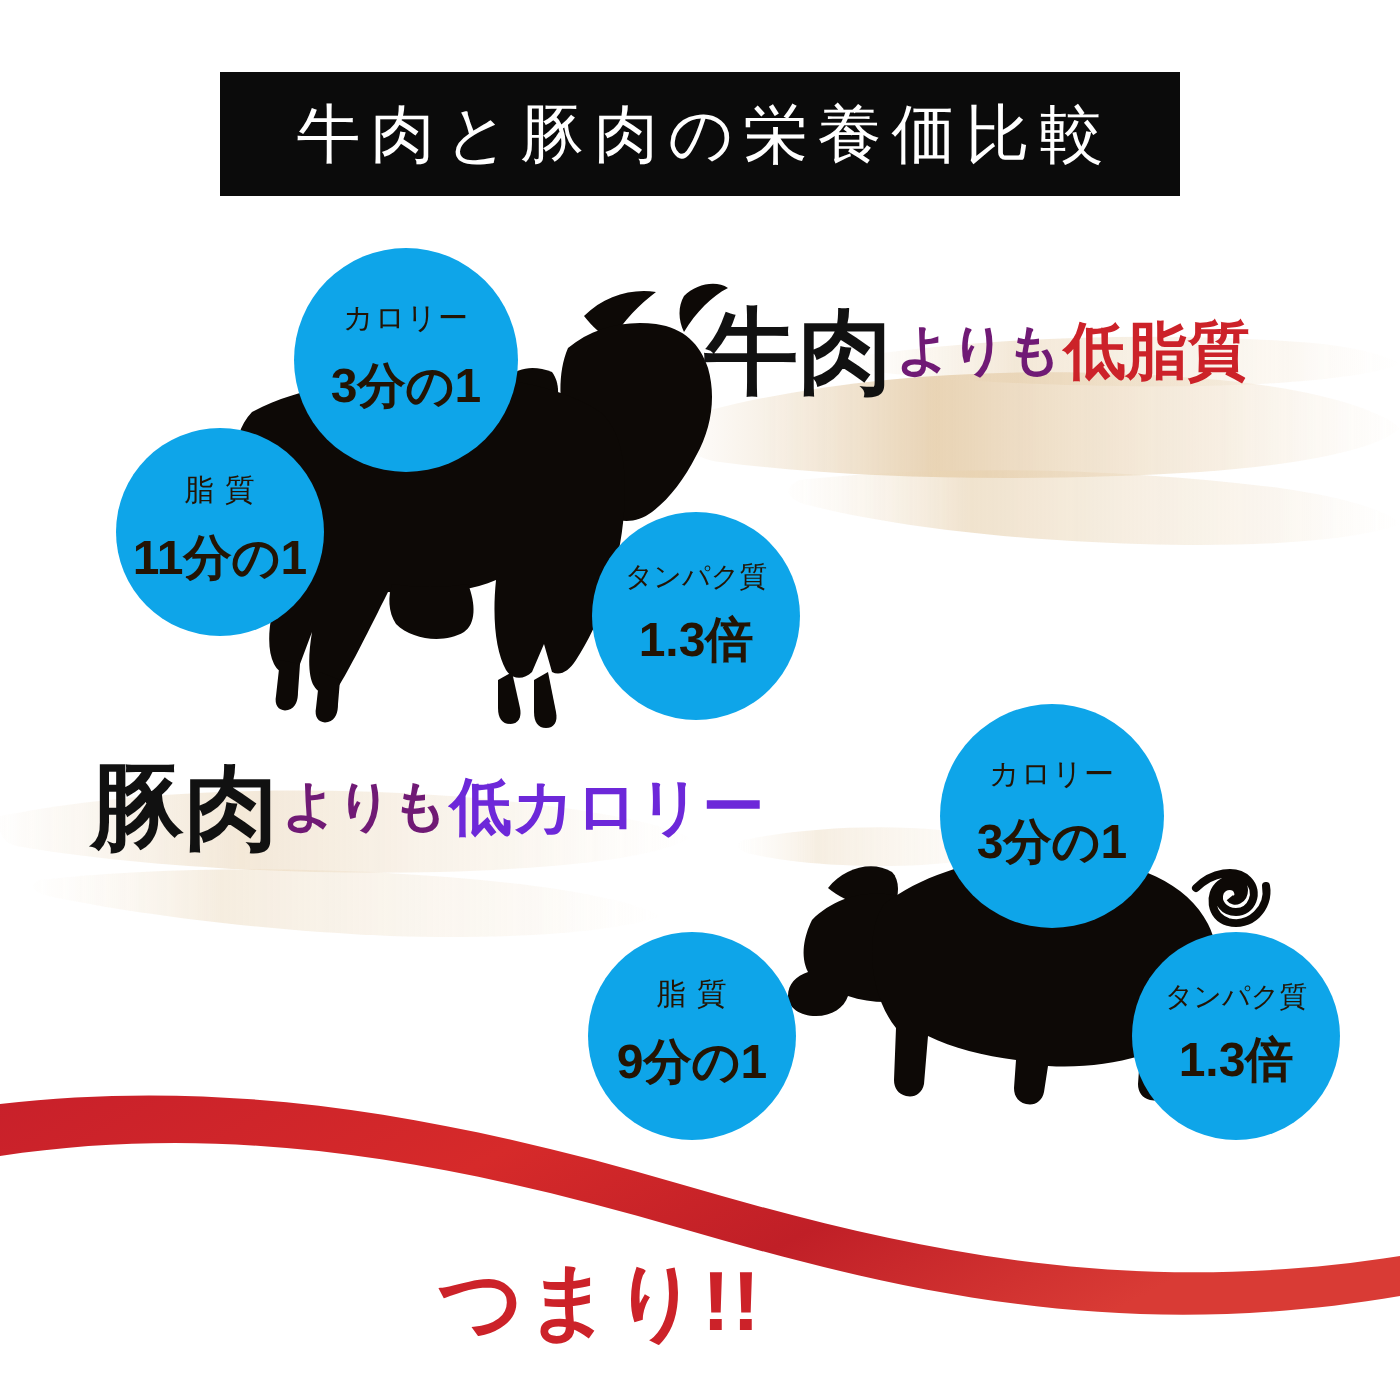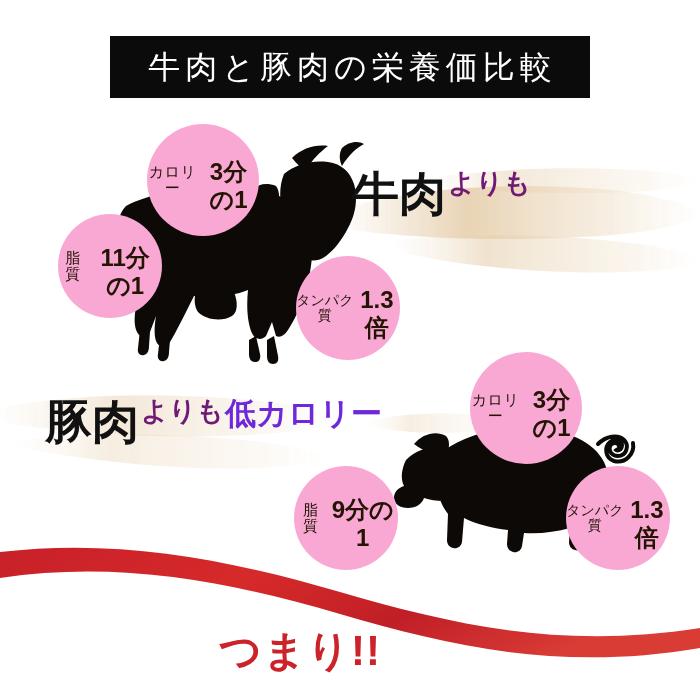--- a/index.html
+++ b/index.html
@@ -53,24 +53,23 @@
   
   .silhouette {
     position: absolute;
   }
   .silhouette svg { display: block; }
 
   
   .headline {
     position: absolute;
     display: flex;
-    align-items: flex-start;
+    align-items: center;
     white-space: nowrap;
     line-height: 1;
-    margin-top: 18px;
   }
   .headline .hl-main {
     font-size: 47px;
     font-weight: 700;
     color: #111111;
     letter-spacing: 0px;
   }
   .headline .hl-mid {
     font-size: 27px;
     font-weight: 700;
@@ -85,23 +84,23 @@
     margin-left: 1px;
   }
 
   #headline-beef { left: 352px; top: 152px; }
   #headline-pork { left: 45px;  top: 380px; }
 
   
   .bubble {
     position: absolute;
     border-radius: 50%;
-    background: #f9a8d4;
+    background: #0ea5e9;
     display: flex;
-    flex-direction: row;
+    flex-direction: column;
     align-items: center;
     justify-content: center;
     text-align: center;
     color: #231404;
   }
   .bubble .bubble-label {
     font-size: 15px;
     font-weight: 500;
     line-height: 1.1;
     letter-spacing: 0.5px;
@@ -254,20 +253,21 @@
                  C117,135 115,132 115,128 L116,114
                  C100,112 84,108 72,102 L70,126 C69,131 65,133 61,132
                  C57,131 55,128 55,124 L56,98 C48,88 44,74 44,60 C44,50 46,42 50,36 Z"></path>
       </g>
     </svg>
   </div>
 
   <div class="headline" id="headline-beef">
     <span class="hl-main">牛肉</span>
     <span class="hl-mid">よりも</span>
+    <span class="hl-accent" style="color:#cc2229">低脂質</span>
   </div>
 
   <div class="bubble" id="bubble-beef-calorie">
     <span class="bubble-label">カロリー</span>
     <span class="bubble-value">3分の1</span>
   </div>
   <div class="bubble" id="bubble-beef-fat">
     <span class="bubble-label">脂 質</span>
     <span class="bubble-value">11分の1</span>
   </div>

